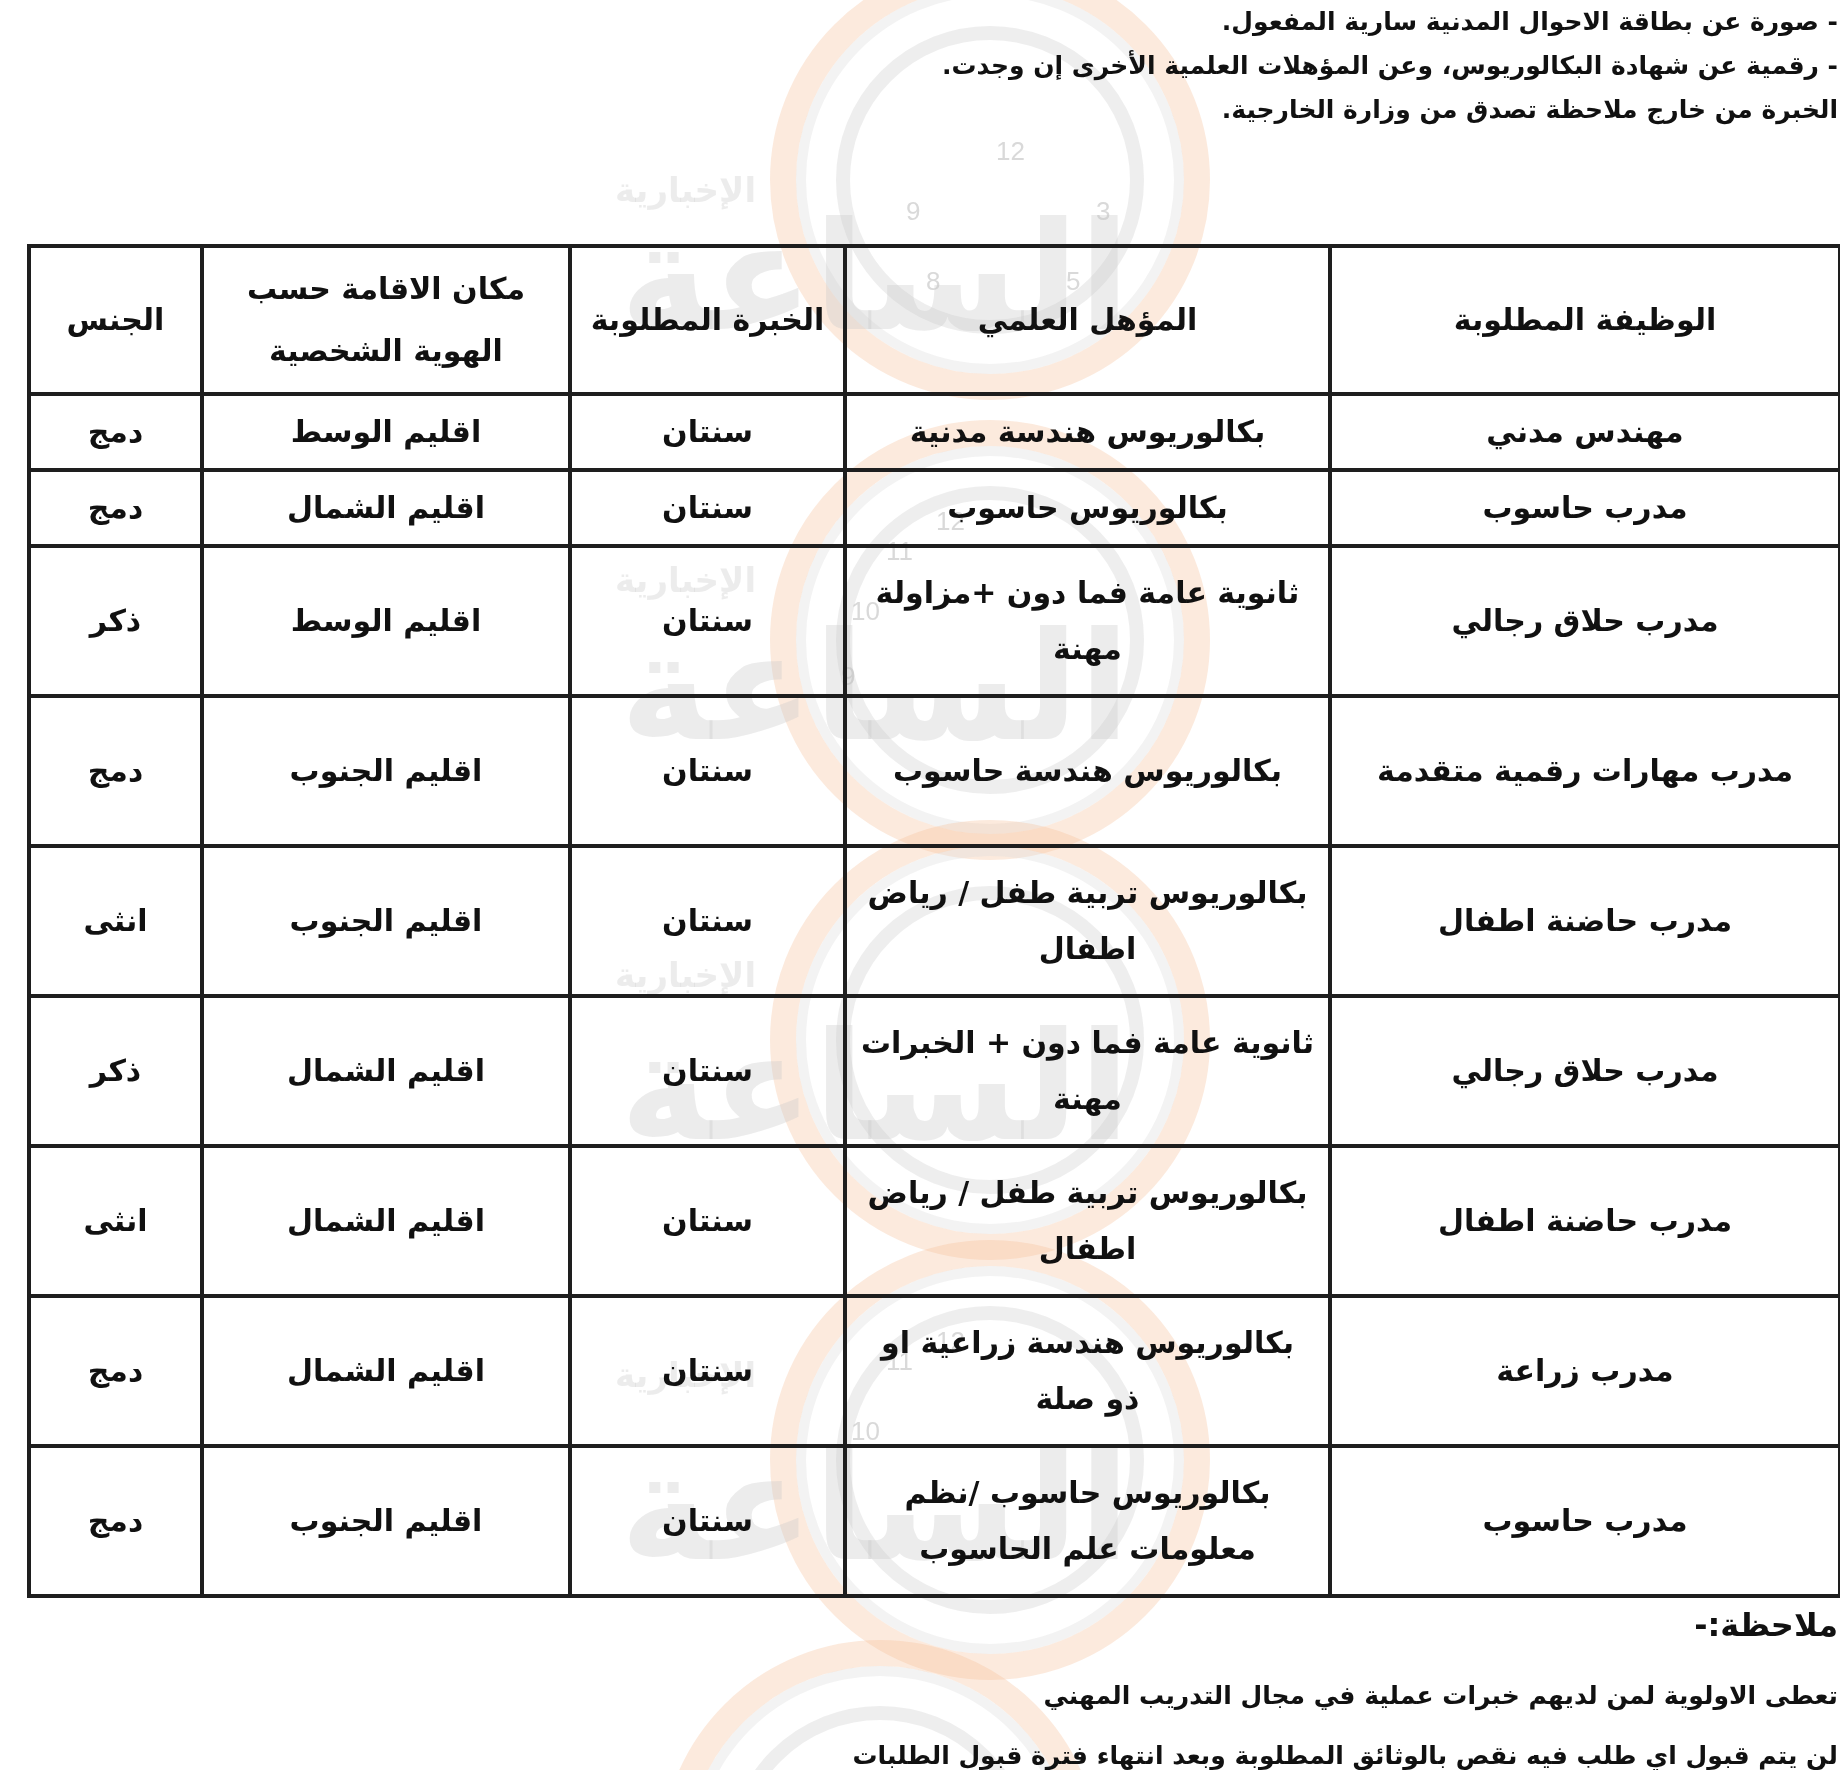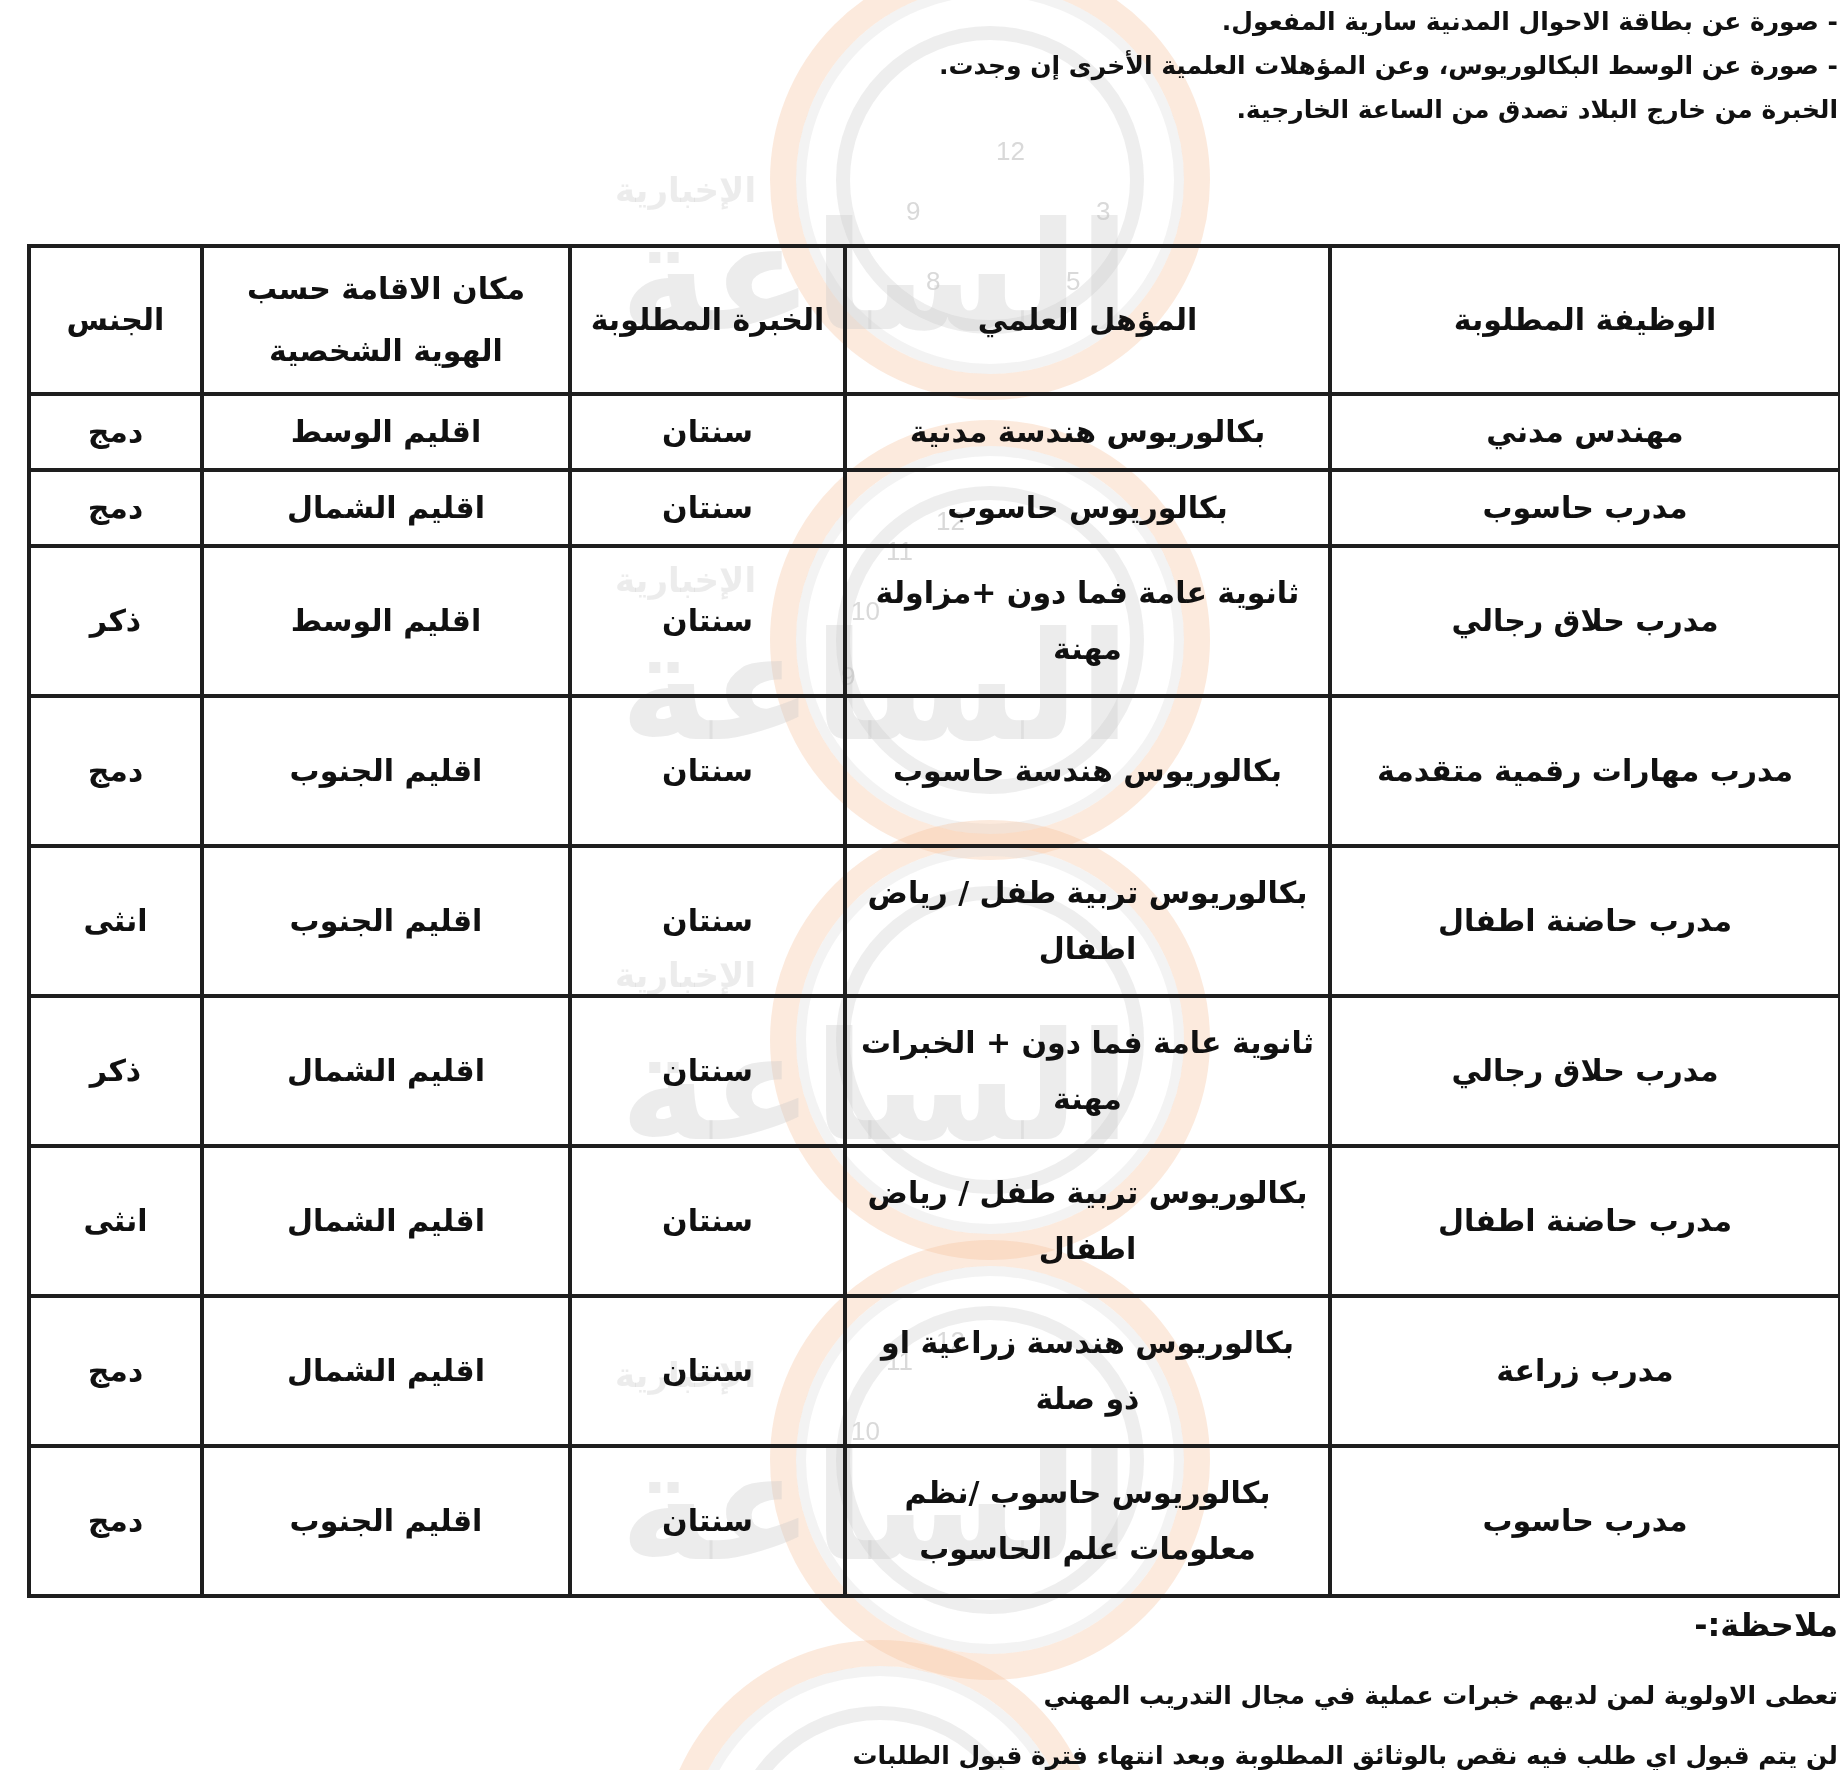--- a/index.html
+++ b/index.html
@@ -99,22 +99,22 @@
   <div class="watermark wm-text" style="top:560px; left:615px; font-size:34px;">الإخبارية</div>
   <div class="watermark wm-text" style="top:955px; left:615px; font-size:34px;">الإخبارية</div>
   <div class="watermark wm-text" style="top:1355px; left:615px; font-size:34px;">الإخبارية</div>
   <div class="watermark wm-text" style="top:190px; left:620px; font-size:150px;">الساعة</div>
   <div class="watermark wm-text" style="top:600px; left:620px; font-size:150px;">الساعة</div>
   <div class="watermark wm-text" style="top:1000px; left:620px; font-size:150px;">الساعة</div>
   <div class="watermark wm-text" style="top:1420px; left:620px; font-size:150px;">الساعة</div>
 
   <div class="req-list">
     <div class="line">- صورة عن بطاقة الاحوال المدنية سارية المفعول.</div>
-    <div class="line">- صورة عن الوسط البكالوريوس، وعن المؤهلات العلمية الأخرى إن وجدت.</div>
-    <div class="line">الخبرة من خارج البلاد تصدق من الساعة الخارجية.</div>
+    <div class="line">- رقمية عن شهادة البكالوريوس، وعن المؤهلات العلمية الأخرى إن وجدت.</div>
+    <div class="line">الخبرة من خارج ملاحظة تصدق من وزارة الخارجية.</div>
   </div>
 
   <table class="jobs-table">
     <colgroup>
       <col class="col-job">
         <col class="col-qual">
         <col class="col-exp">
         <col class="col-res">
         <col class="col-gender">
     </colgroup>

